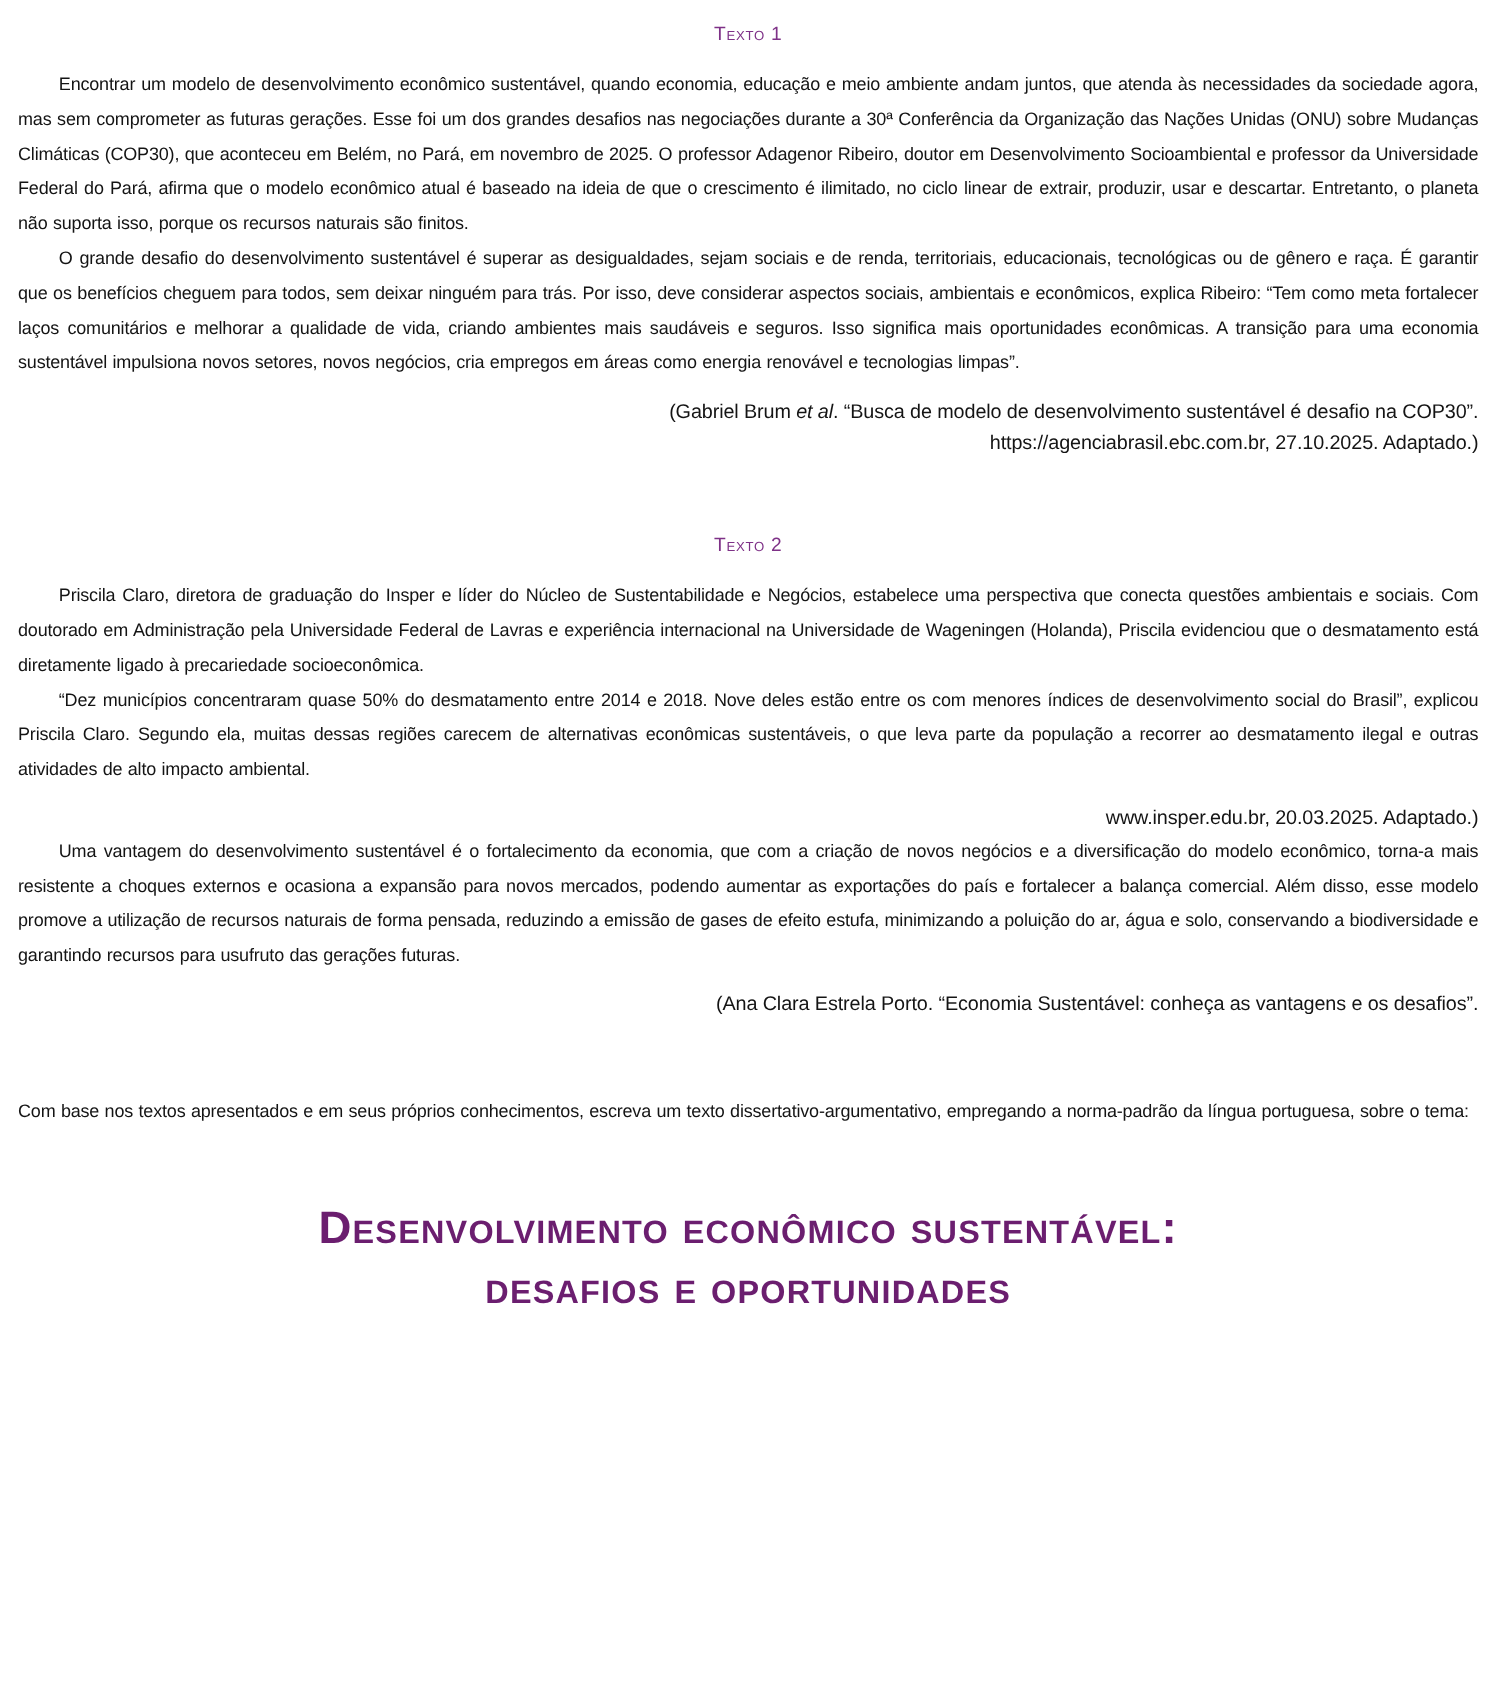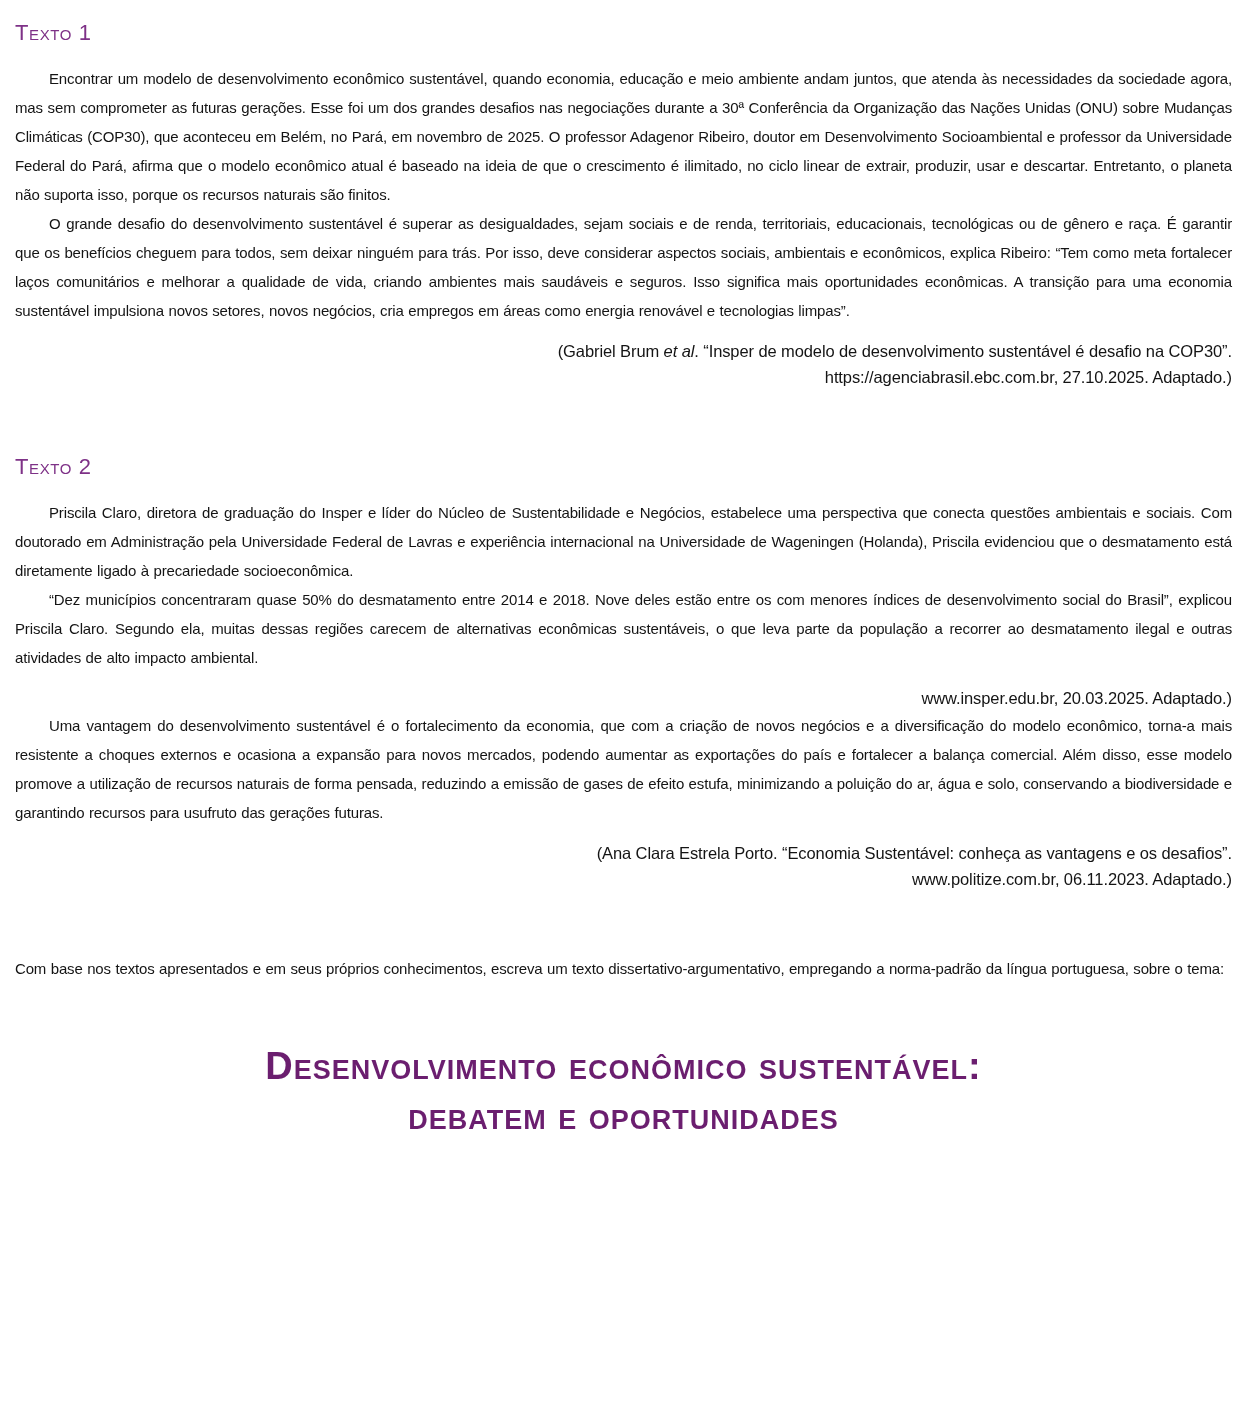--- a/index.html
+++ b/index.html
@@ -13,23 +13,24 @@
     color: var(--body_text, #141414);
   }
   .page {
     box-sizing: border-box;
     width: 1247px;
     min-height: 1405px;
     padding: 10px 15px 40px 15px;
     background: #ffffff;
   }
   .section-heading {
+    text-align: center;
     font-variant: small-caps;
     font-weight: 400;
-    font-size: 22px;
+    font-size: 16px;
     letter-spacing: 0.6px;
     color: var(--heading_purple, #7E3187);
     margin: 0 0 18px 0;
   }
   .section-heading.first { margin-top: 10px; }
   .section-heading.spaced { margin-top: 64px; }
   .body-par {
     margin: 0;
     font-size: 15px;
     line-height: 29px;
@@ -64,43 +65,42 @@
 </head>
 <body>
 
 <div class="page">
 
   <section>
     <h2 class="section-heading first">Texto 1</h2>
     <p class="body-par">Encontrar um modelo de desenvolvimento econômico sustentável, quando economia, educação e meio ambiente andam juntos, que atenda às necessidades da sociedade agora, mas sem comprometer as futuras gerações. Esse foi um dos grandes desafios nas negociações durante a 30ª Conferência da Organização das Nações Unidas (ONU) sobre Mudanças Climáticas (COP30), que aconteceu em Belém, no Pará, em novembro de 2025. O professor Adagenor Ribeiro, doutor em Desenvolvimento Socioambiental e professor da Universidade Federal do Pará, afirma que o modelo econômico atual é baseado na ideia de que o crescimento é ilimitado, no ciclo linear de extrair, produzir, usar e descartar. Entretanto, o planeta não suporta isso, porque os recursos naturais são finitos.</p>
     <p class="body-par">O grande desafio do desenvolvimento sustentável é superar as desigualdades, sejam sociais e de renda, territoriais, educacionais, tecnológicas ou de gênero e raça. É garantir que os benefícios cheguem para todos, sem deixar ninguém para trás. Por isso, deve considerar aspectos sociais, ambientais e econômicos, explica Ribeiro: “Tem como meta fortalecer laços comunitários e melhorar a qualidade de vida, criando ambientes mais saudáveis e seguros. Isso significa mais oportunidades econômicas. A transição para uma economia sustentável impulsiona novos setores, novos negócios, cria empregos em áreas como energia renovável e tecnologias limpas”.</p>
     <div class="citation">
-      <div><span>(Gabriel Brum </span><em>et al</em><span>. “Insper de modelo de desenvolvimento sustentável é desafio na COP30”.</span></div>
+      <div><span>(Gabriel Brum </span><em>et al</em><span>. “Busca de modelo de desenvolvimento sustentável é desafio na COP30”.</span></div>
       <div>https://agenciabrasil.ebc.com.br, 27.10.2025. Adaptado.)</div>
     </div>
   </section>
 
   <section>
     <h2 class="section-heading spaced">Texto 2</h2>
     <p class="body-par">Priscila Claro, diretora de graduação do Insper e líder do Núcleo de Sustentabilidade e Negócios, estabelece uma perspectiva que conecta questões ambientais e sociais. Com doutorado em Administração pela Universidade Federal de Lavras e experiência internacional na Universidade de Wageningen (Holanda), Priscila evidenciou que o desmatamento está diretamente ligado à precariedade socioeconômica.</p>
     <p class="body-par">“Dez municípios concentraram quase 50% do desmatamento entre 2014 e 2018. Nove deles estão entre os com menores índices de desenvolvimento social do Brasil”, explicou Priscila Claro. Segundo ela, muitas dessas regiões carecem de alternativas econômicas sustentáveis, o que leva parte da população a recorrer ao desmatamento ilegal e outras atividades de alto impacto ambiental.</p>
     <div class="citation">
       <div>www.insper.edu.br, 20.03.2025. Adaptado.)</div>
     </div>
   </section>
 
   <section>
     <p class="body-par">Uma vantagem do desenvolvimento sustentável é o fortalecimento da economia, que com a criação de novos negócios e a diversificação do modelo econômico, torna-a mais resistente a choques externos e ocasiona a expansão para novos mercados, podendo aumentar as exportações do país e fortalecer a balança comercial. Além disso, esse modelo promove a utilização de recursos naturais de forma pensada, reduzindo a emissão de gases de efeito estufa, minimizando a poluição do ar, água e solo, conservando a biodiversidade e garantindo recursos para usufruto das gerações futuras.</p>
     <div class="citation">
       <div>(Ana Clara Estrela Porto. “Economia Sustentável: conheça as vantagens e os desafios”.</div>
-      <div>www.politize.com.br, 06.11.2023. Adaptado.)</div>
     </div>
   </section>
 
   <section class="instruction-block">
     <p class="body-par no-indent">Com base nos textos apresentados e em seus próprios conhecimentos, escreva um texto dissertativo-argumentativo, empregando a norma-padrão da língua portuguesa, sobre o tema:</p>
     <div class="theme-title">
       <span class="theme-line">Desenvolvimento econômico sustentável:</span>
-      <span class="theme-line">debatem e oportunidades</span>
+      <span class="theme-line">desafios e oportunidades</span>
     </div>
   </section>
 
 </div>
 
 </body></html>

